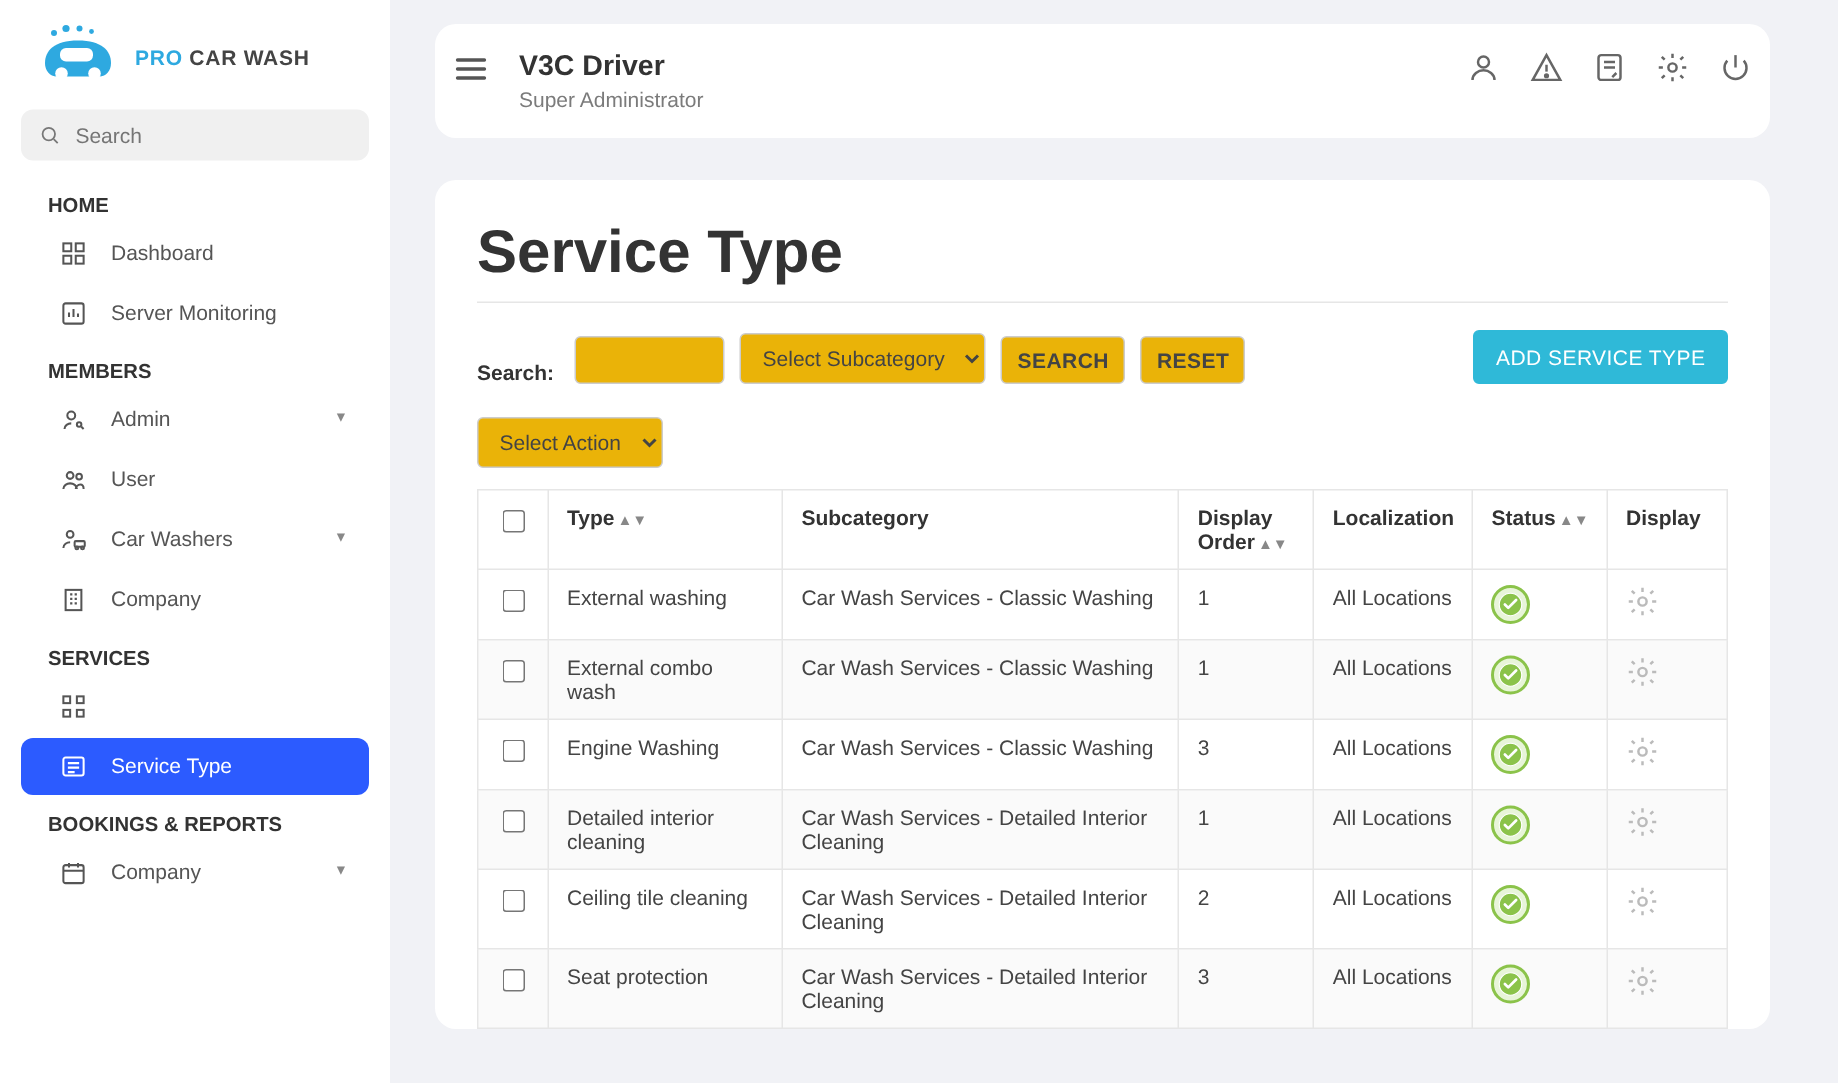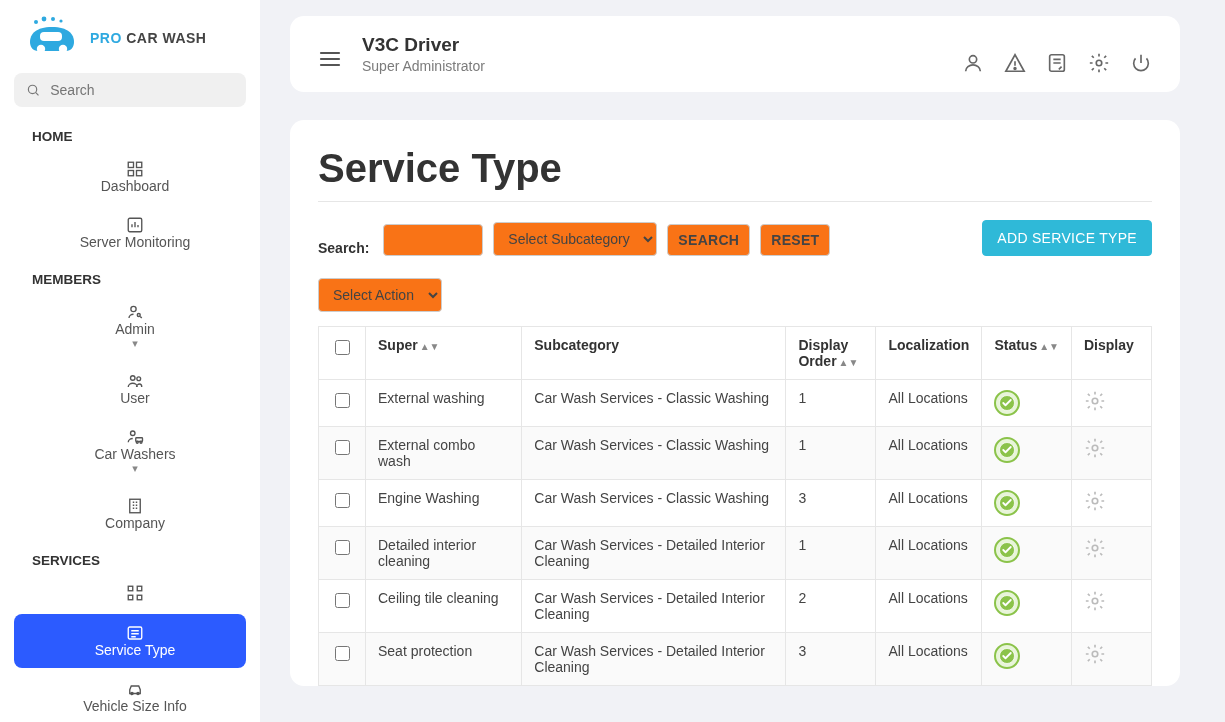--- a/index.html
+++ b/index.html
@@ -56,48 +56,48 @@
     font-size: 14px; margin-left: 8px; color: #555; width: 100%;
   }
   .section-header {
     font-weight: 700;
     color: #333;
     padding: 10px 16px 4px 32px;
     font-size: 13.5px;
   }
   .nav-item {
     display: flex;
-    align-items: center;
+    align-items: flex-start;
+    gap: 16px;
     padding: 10px 16px 10px 26px;
     color: #555;
     border-radius: 8px;
     margin: 2px 14px;
     cursor: pointer;
     position: relative;
-    flex-direction: column;
   }
   .nav-item.active {
     background: var(--accent-blue);
     color: #fff;
   }
   .nav-item .label { flex: 1; }
   .nav-item .chev { font-size: 11px; color: #888; }
   .nav-icon { width: 18px; height: 18px; flex-shrink:0; }
 
   
   .main {
     flex: 1;
     padding: 16px 30px;
   }
   .topbar {
     background: var(--paper);
     border-radius: 14px;
-    padding: 18px 28px;
+    padding: 18px 12px;
     display: flex;
-    align-items: flex-end;
+    align-items: flex-start;
     gap: 20px;
   }
   .hamburger { cursor:pointer; color:#555; }
   .user-block .name { font-weight: 700; font-size: 19px; color:#333; }
   .user-block .role { color: var(--muted); font-size: 14px; margin-top:2px; }
   .topbar-spacer { flex:1; }
   .top-icons { display:flex; gap:20px; color:#666; }
   .top-icons svg { cursor:pointer; }
 
   .panel {
@@ -114,21 +114,21 @@
   }
   .hr { border:0; border-top:1px solid var(--border); margin:0 0 18px 0; }
 
   .filter-row {
     display:flex; align-items:flex-end; gap:10px; flex-wrap:wrap;
     margin-bottom: 22px;
   }
   .filter-row .lbl { font-weight:700; color:#333; margin-right:4px; }
   .inp, .sel, .btn {
     border:1px solid #ccc; border-radius:4px; padding:7px 10px;
-    font-size:14px; background:#f97316; color:#444;
+    font-size:14px; background:#eab308; color:#444;
   }
   .inp { width:100px; }
   .sel { cursor:pointer; }
   .btn { cursor:pointer; font-weight:600; letter-spacing:0.3px; }
   .btn-primary {
     background: #2FB9D8; color:#fff; border-color:#2FB9D8;
     font-weight:400; padding:9px 14px;
   }
   .filter-spacer { flex:1; }
 
@@ -254,28 +254,20 @@
               <rect x="15" y="15" width="6" height="6"></rect>
             </svg></span>
       </div>
         <div class="nav-item active">
           <span class="nav-icon"><svg width="18" height="18" viewBox="0 0 24 24" fill="none" stroke="#fff" stroke-width="1.8">
               <rect x="3" y="4" width="18" height="16" rx="2"></rect>
               <path d="M7 9h10M7 13h10M7 17h6"></path>
             </svg></span>
       <span class="label">Service Type</span>
       </div>
-        <div class="nav-item">
-          <span class="nav-icon"><svg width="18" height="18" viewBox="0 0 24 24" fill="none" stroke="#555" stroke-width="1.8">
-              <path d="M5 13l2-5h10l2 5v5H5v-5z"></path>
-              <circle cx="8" cy="18" r="1.5"></circle>
-              <circle cx="16" cy="18" r="1.5"></circle>
-            </svg></span>
-      <span class="label">Vehicle Size Info</span>
-      </div>
         <div class="section-header">BOOKINGS &amp; REPORTS</div>
         <div class="nav-item">
           <span class="nav-icon"><svg width="18" height="18" viewBox="0 0 24 24" fill="none" stroke="#555" stroke-width="1.8">
               <rect x="3" y="5" width="18" height="16" rx="2"></rect>
               <path d="M3 10h18M8 3v4M16 3v4"></path>
             </svg></span>
       <span class="label">Company</span>
       <span class="chev">▾</span>
         </div>
       </div>
@@ -337,21 +329,21 @@
       <div class="action-select">
         <select class="sel">
           <option>Select Action</option>
         </select>
       </div>
 
       <table class="data">
         <thead>
           <tr>
             <th class="center" style="width:42px"><input type="checkbox" style=""></th>
-            <th><span>Super</span><span class="sort">▲▼</span></th>
+            <th><span>Type</span><span class="sort">▲▼</span></th>
             <th><span>Subcategory</span></th>
             <th class="center" style="width:90px"><span>Display Order</span><span class="sort">▲▼</span></th>
             <th><span>Localization</span></th>
             <th class="center" style="width:80px"><span>Status</span><span class="sort">▲▼</span></th>
             <th class="center" style="width:80px"><span>Display</span></th>
           </tr>
         </thead>
         <tbody id="table-body">
             <tr>
     <td class="center"><input type="checkbox" style=""></td>

